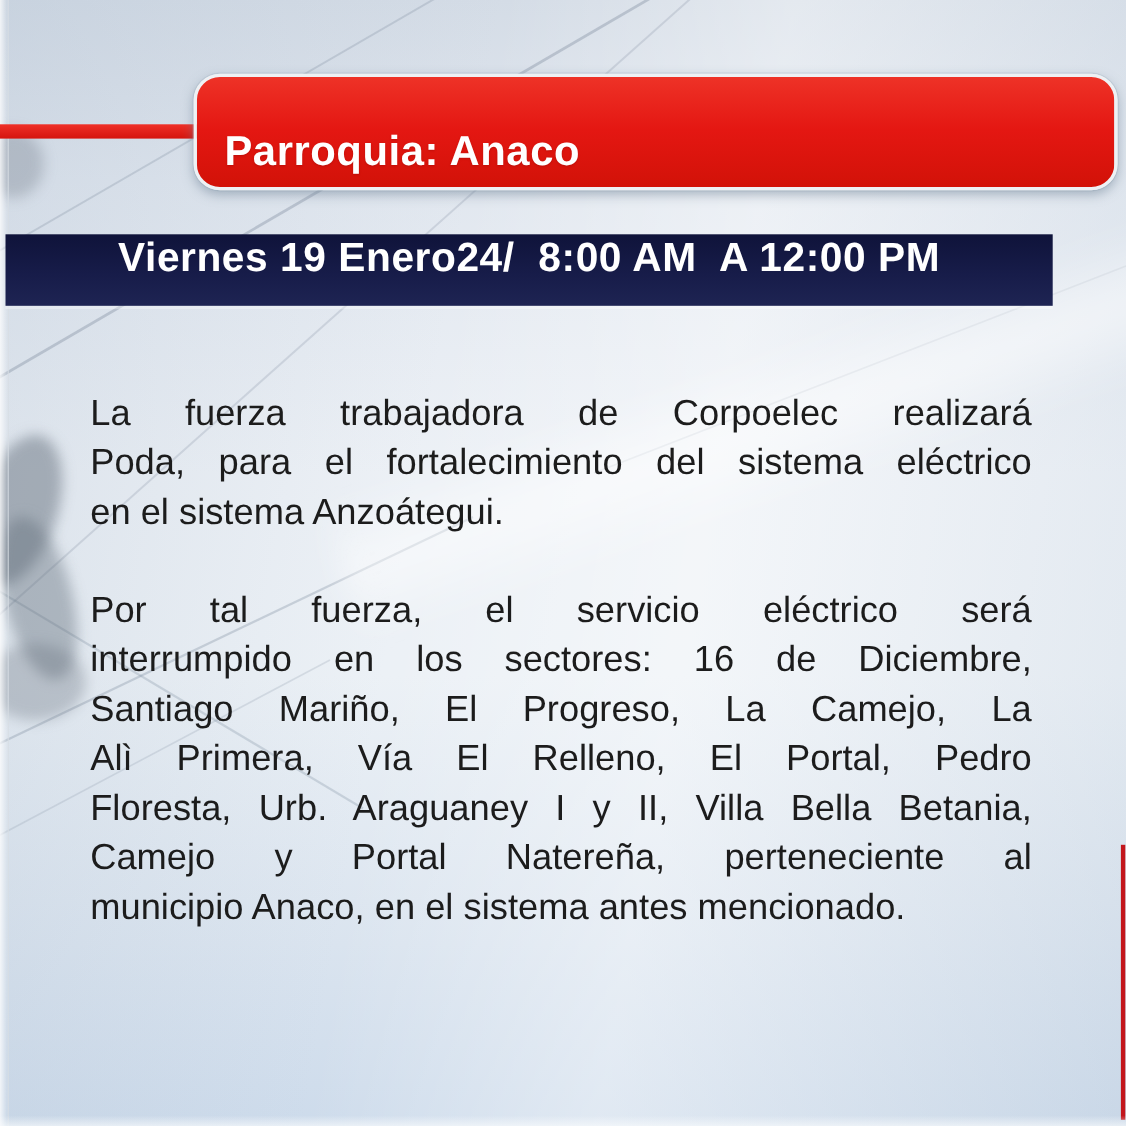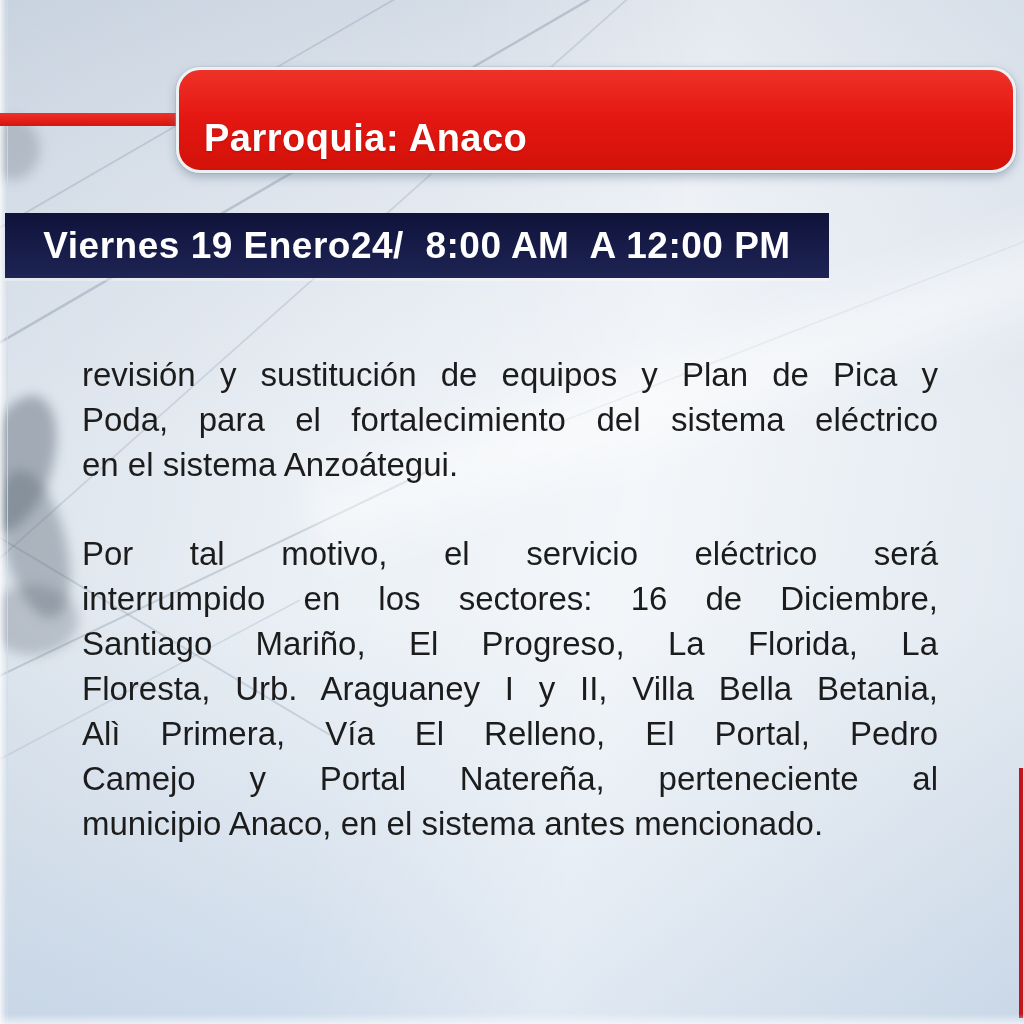--- a/index.html
+++ b/index.html
@@ -100,24 +100,24 @@
     font-weight: bold;
     font-size: 38px;
     letter-spacing: 0.5px;
     text-shadow: 0 1px 2px rgba(120,0,0,0.30);
     margin-top: 20px;
   }
   
   .navy-bar {
     position: absolute;
     left: 5px; top: 213px;
-    width: 824px; height: 65px;
+    width: 952px; height: 65px;
     background: linear-gradient(180deg, #0f133a 0%, #171c49 55%, #1e2453 100%);
     display: flex;
-    align-items: center;
+    align-items: flex-start;
     justify-content: center;
     box-shadow: 0 3px 0 rgba(255,255,255,0.32);
   }
   .navy-bar .label {
     color: #ffffff;
     font-weight: bold;
     font-size: 37px;
     letter-spacing: 0.5px;
     white-space: pre;
   }
@@ -173,30 +173,30 @@
   <div class="red-banner">
     <span class="label">Parroquia: Anaco</span>
   </div>
 
   <div class="navy-bar">
     <span class="label">Viernes 19 Enero24/  8:00 AM  A 12:00 PM</span>
   </div>
 
   <div class="body-text">
     <div class="para">
-      <div class="jline">revisión y sustitución de equipos y Plan de Pica y</div>
+      <div class="jline">La fuerza trabajadora de Corpoelec realizará</div>
       <div class="jline">Poda, para el fortalecimiento del sistema eléctrico</div>
       <div class="jline last">en el sistema Anzoátegui.</div>
     </div>
     <div class="para">
-      <div class="jline">Por tal motivo, el servicio eléctrico será</div>
+      <div class="jline">Por tal fuerza, el servicio eléctrico será</div>
       <div class="jline">interrumpido en los sectores: 16 de Diciembre,</div>
-      <div class="jline">Santiago Mariño, El Progreso, La Florida, La</div>
+      <div class="jline">Santiago Mariño, El Progreso, La Camejo, La</div>
+      <div class="jline">Alì Primera, Vía El Relleno, El Portal, Pedro</div>
       <div class="jline">Floresta, Urb. Araguaney I y II, Villa Bella Betania,</div>
-      <div class="jline">Alì Primera, Vía El Relleno, El Portal, Pedro</div>
       <div class="jline">Camejo y Portal Natereña, perteneciente al</div>
       <div class="jline last">municipio Anaco, en el sistema antes mencionado.</div>
     </div>
   </div>
 
   <div class="right-red-stripe"></div>
   <div class="bottom-strip"></div>
 
 </div>
 

